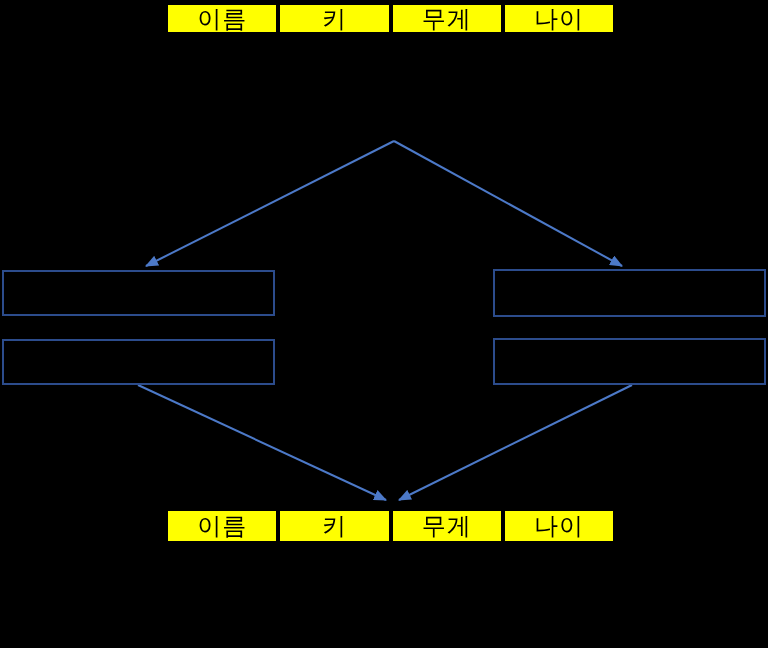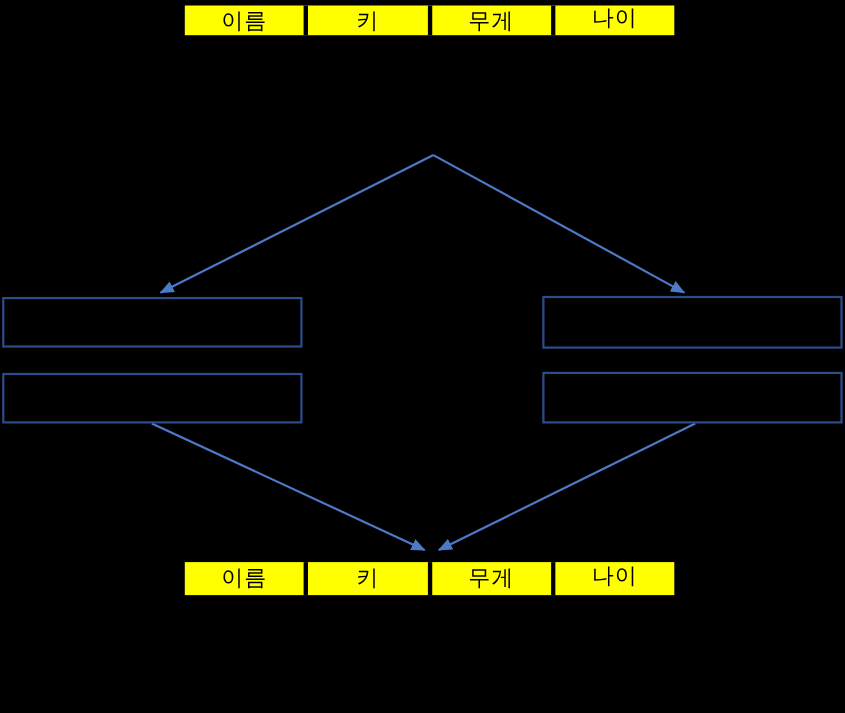--- a/index.html
+++ b/index.html
@@ -25,25 +25,25 @@
     border:2px solid var(--table-border);
     box-sizing:border-box;
   }
   .hdr-table.top{left:166px;top:3px;width:449px;height:31px;}
   .hdr-table.bottom{left:166px;top:509px;width:449px;height:34px;}
   .hdr-cell{
     flex:1 1 0;
     background:var(--table-cell-fill);
     color:var(--table-text);
     display:flex;align-items:center;justify-content:center;
-    font-size:20px;line-height:1;
+    font-size:24px;line-height:1;
     border-right:4px solid var(--table-border);
     letter-spacing:1px;
   }
-  .hdr-cell:last-child{border-right:none;font-family:Liberation Mono, monospace;}
+  .hdr-cell:last-child{border-right:none;}
   .rec-box{
     position:absolute;
     box-sizing:border-box;
     border:2.5px solid var(--box-border);
     background:transparent;
   }
   .rec-box.upper-left {left:2px;  top:270px;width:273px;height:46px;}
   .rec-box.lower-left {left:2px;  top:339px;width:273px;height:46px;}
   .rec-box.upper-right{left:493px;top:269px;width:273px;height:48px;}
   .rec-box.lower-right{left:493px;top:338px;width:273px;height:47px;}

